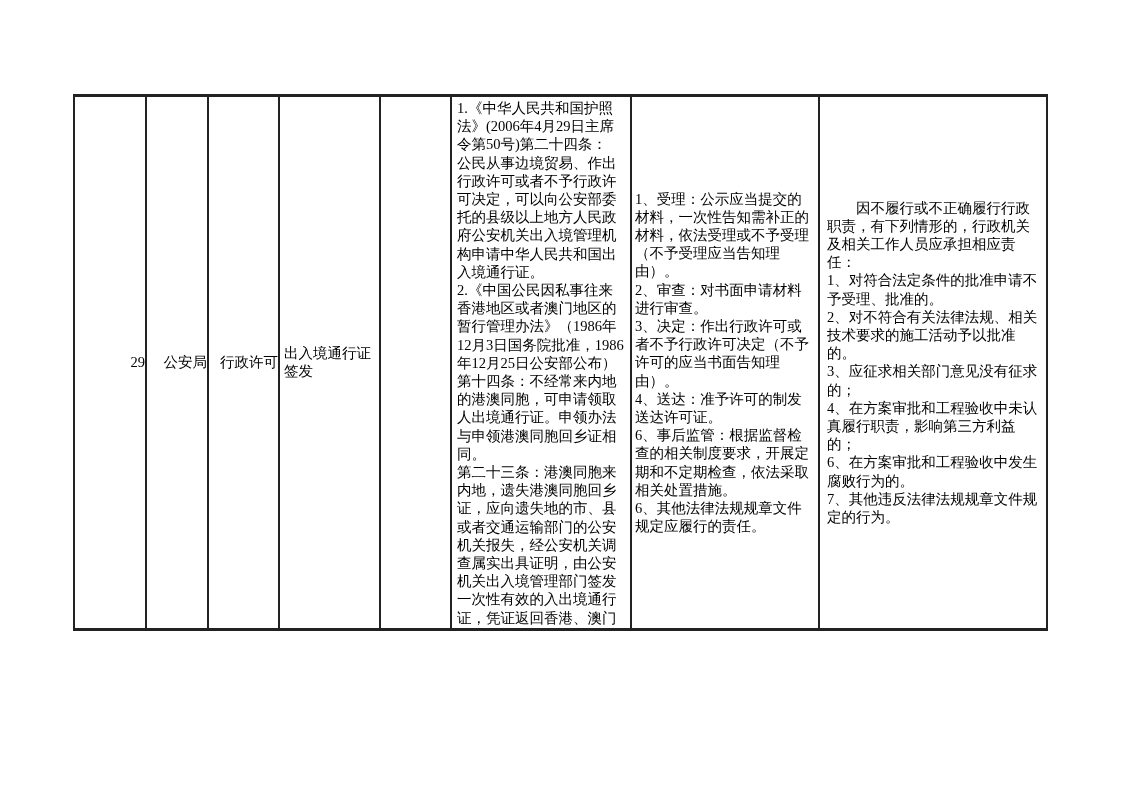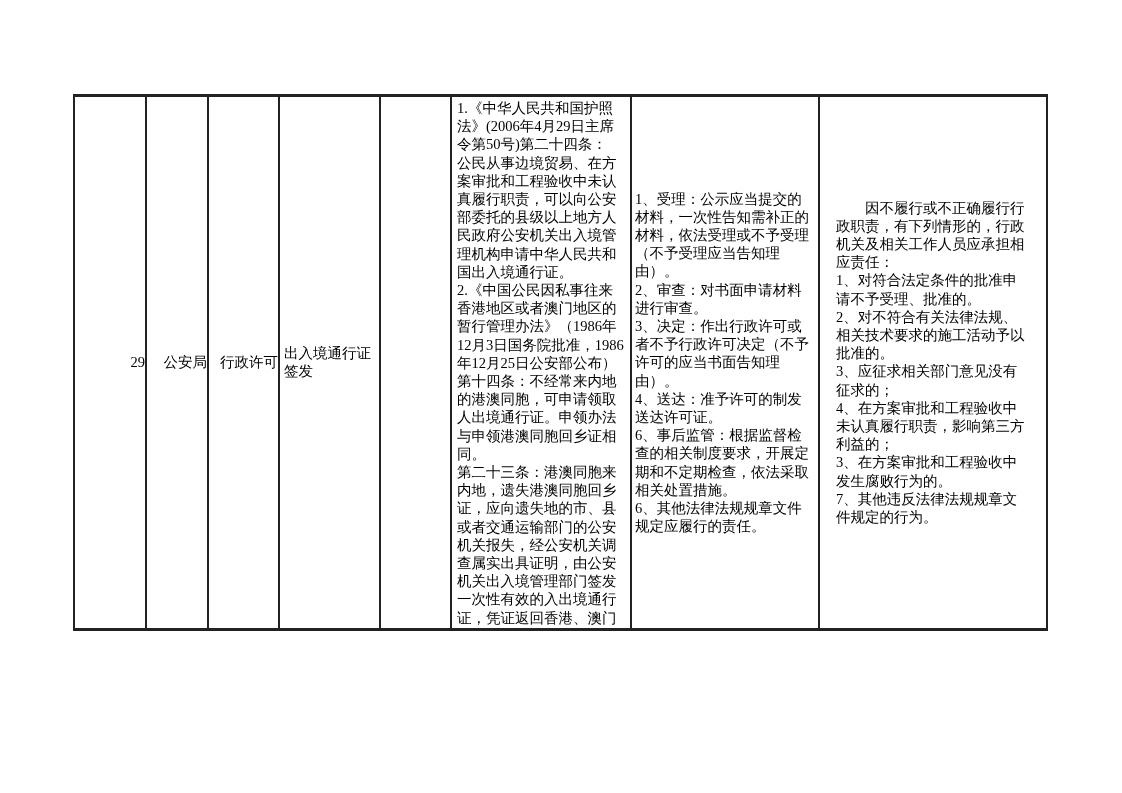--- a/index.html
+++ b/index.html
@@ -34,21 +34,21 @@
     font-size: 14.5px;
     line-height: 18.2px;
     padding: 0;
     overflow: hidden;
   }
   tr.main-row { height: 529px; }
   td.c-center { text-align: right; }
   td.c-name   { text-align: left; padding: 0 4px; }
   td.c-legal  { vertical-align: top; text-align: left; padding: 2px 4px 1px 5px; }
   td.c-proc   { text-align: left; padding: 0 2px 0 3px; margin-left: 20px; }
-  td.c-resp   { text-align: left; padding: 0 16px; }
+  td.c-resp   { text-align: left; padding: 0 7px; }
   p { margin: 0; padding: 0; }
   td.c-resp p:first-child { text-indent: 2em; }
 </style>
 </head>
 <body style="background: rgb(255, 255, 255);">
 
 <div class="sheet">
   <table class="power-table">
     <colgroup>
       <col style="width:72px">
@@ -73,21 +73,21 @@
         </td>
         <td class="c-name">
           <span>出入境通行证签发</span>
         </td>
         <td class="c-center">
           <span></span>
         </td>
         <td class="c-legal">
           <div>
               <p>1.《中华人民共和国护照法》(2006年4月29日主席令第50号)第二十四条：</p>
-              <p>公民从事边境贸易、在方案审批和工程验收中未认真履行职责，可以向公安部委托的县级以上地方人民政府公安机关出入境管理机构申请中华人民共和国出入境通行证。</p>
+              <p>公民从事边境贸易、作出行政许可或者不予行政许可决定，可以向公安部委托的县级以上地方人民政府公安机关出入境管理机构申请中华人民共和国出入境通行证。</p>
               <p>2.《中国公民因私事往来香港地区或者澳门地区的暂行管理办法》（1986年12月3日国务院批准，1986年12月25日公安部公布）第十四条：不经常来内地的港澳同胞，可申请领取人出境通行证。申领办法与申领港澳同胞回乡证相同。</p>
               <p>第二十三条：港澳同胞来内地，遗失港澳同胞回乡证，应向遗失地的市、县或者交通运输部门的公安机关报失，经公安机关调查属实出具证明，由公安机关出入境管理部门签发一次性有效的入出境通行证，凭证返回香港、澳门</p>
             </div>
         </td>
         <td class="c-proc">
           <div>
               <p>1、受理：公示应当提交的材料，一次性告知需补正的材料，依法受理或不予受理（不予受理应当告知理由）。</p>
               <p>2、审查：对书面申请材料进行审查。</p>
               <p>3、决定：作出行政许可或者不予行政许可决定（不予许可的应当书面告知理由）。</p>
               <p>4、送达：准予许可的制发送达许可证。</p>
@@ -95,20 +95,20 @@
               <p>6、其他法律法规规章文件规定应履行的责任。</p>
             </div>
         </td>
         <td class="c-resp">
           <div>
               <p>因不履行或不正确履行行政职责，有下列情形的，行政机关及相关工作人员应承担相应责任：</p>
               <p>1、对符合法定条件的批准申请不予受理、批准的。</p>
               <p>2、对不符合有关法律法规、相关技术要求的施工活动予以批准的。</p>
               <p>3、应征求相关部门意见没有征求的；</p>
               <p>4、在方案审批和工程验收中未认真履行职责，影响第三方利益的；</p>
-              <p>3、在方案审批和工程验收中发生腐败行为的。</p>
+              <p>6、在方案审批和工程验收中发生腐败行为的。</p>
               <p>7、其他违反法律法规规章文件规定的行为。</p>
             </div>
         </td>
       </tr>
     </tbody>
   </table>
 </div>
 
 </body></html>

